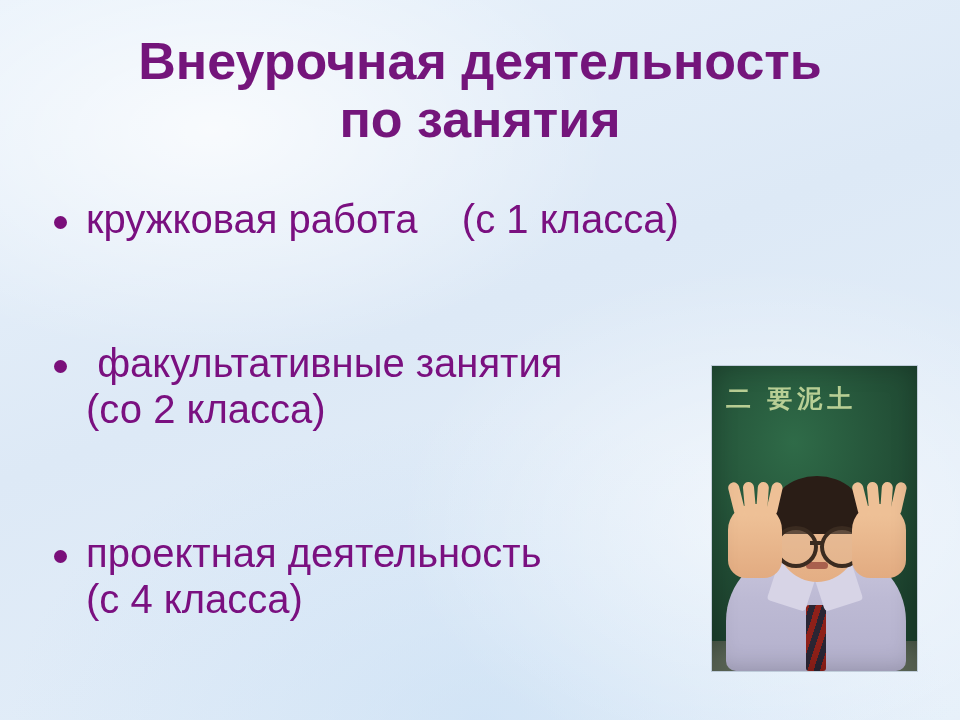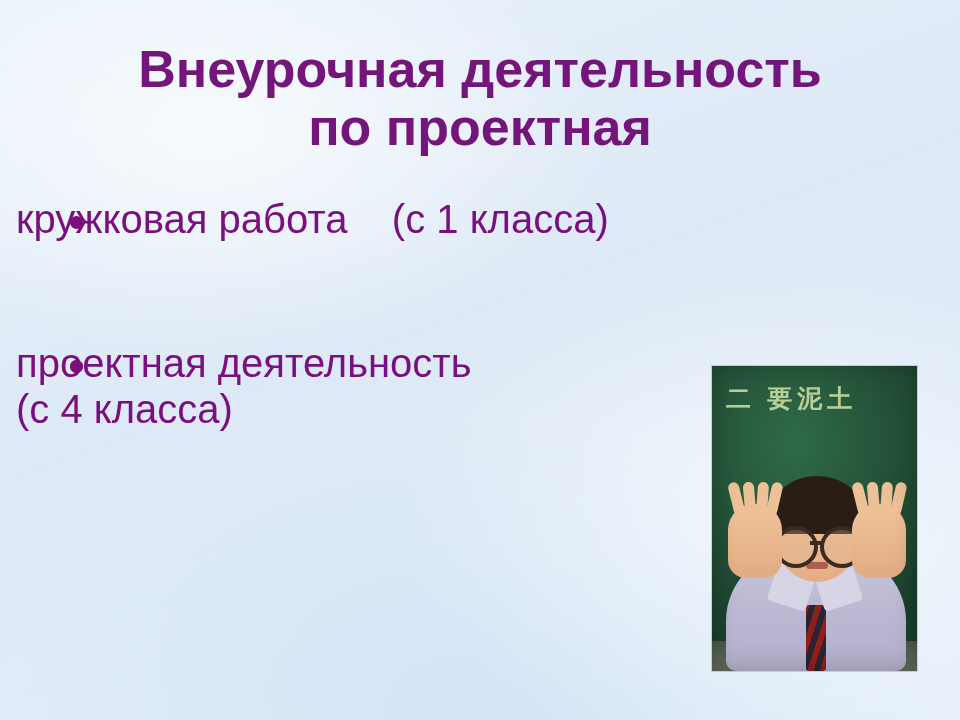--- a/index.html
+++ b/index.html
@@ -38,21 +38,21 @@
     background:
       radial-gradient(ellipse 60% 45% at 22% 18%, rgba(255,255,255,0.75), rgba(255,255,255,0) 70%),
       radial-gradient(ellipse 55% 50% at 80% 72%, rgba(255,255,255,0.55), rgba(255,255,255,0) 70%),
       radial-gradient(ellipse 70% 60% at 50% 100%, rgba(196,220,243,0.55), rgba(196,220,243,0) 70%),
       linear-gradient(160deg, #e9f2fb 0%, #dde9f6 45%, #e6f0fa 100%);
   }
 
   
   #title-block {
     position: absolute;
-    top: 40px;
+    top: 32px;
     left: 0;
     width: 960px;
     text-align: center;
     line-height: 58px;
     z-index: 5;
   }
   .title-line {
     font-family: "Liberation Sans", sans-serif;
     font-weight: bold;
     font-size: 52px;
@@ -64,21 +64,22 @@
   
   #bullet-list {
     position: absolute;
     left: 0;
     top: 196px;
     width: 700px;
     z-index: 5;
   }
   .bullet-item {
     position: relative;
-    margin: 16px;
+    padding-left: 86px;
+    margin: 0;
   }
   .bullet-item.item-0 { margin-top: 0px; }
   .bullet-item.item-1 { margin-top: 98px; }
   .bullet-item.item-2 { margin-top: 98px; }
 
   .bullet-dot {
     position: absolute;
     left: 54px;
     top: 20px;
     width: 13px;
@@ -295,32 +296,34 @@
     </defs>
     <rect width="960" height="720" fill="#e4eff9"></rect>
     <rect width="960" height="720" filter="url(#fiberNoise)" opacity="0.95"></rect>
     <rect width="960" height="720" filter="url(#fiberNoise2)" opacity="0.55"></rect>
   </svg>
 
   <div class="bg-wash"></div>
 
   <div id="title-block">
     <div class="title-line">Внеурочная деятельность</div>
-    <div class="title-line">по проектная</div>
+    <div class="title-line">по занятия</div>
   </div>
 
   <div id="bullet-list">
 
     <div class="bullet-item item-0">
       <span class="bullet-dot"></span>
       <span class="bullet-text">кружковая работа    (с 1 класса)</span>
     </div>
 
     <div class="bullet-item item-1">
       <span class="bullet-dot"></span>
+      <span class="bullet-text"> факультативные занятия
+(со 2 класса)</span>
     </div>
 
     <div class="bullet-item item-2">
       <span class="bullet-dot"></span>
       <span class="bullet-text">проектная деятельность
 (с 4 класса)</span>
     </div>
 
   </div>
 

